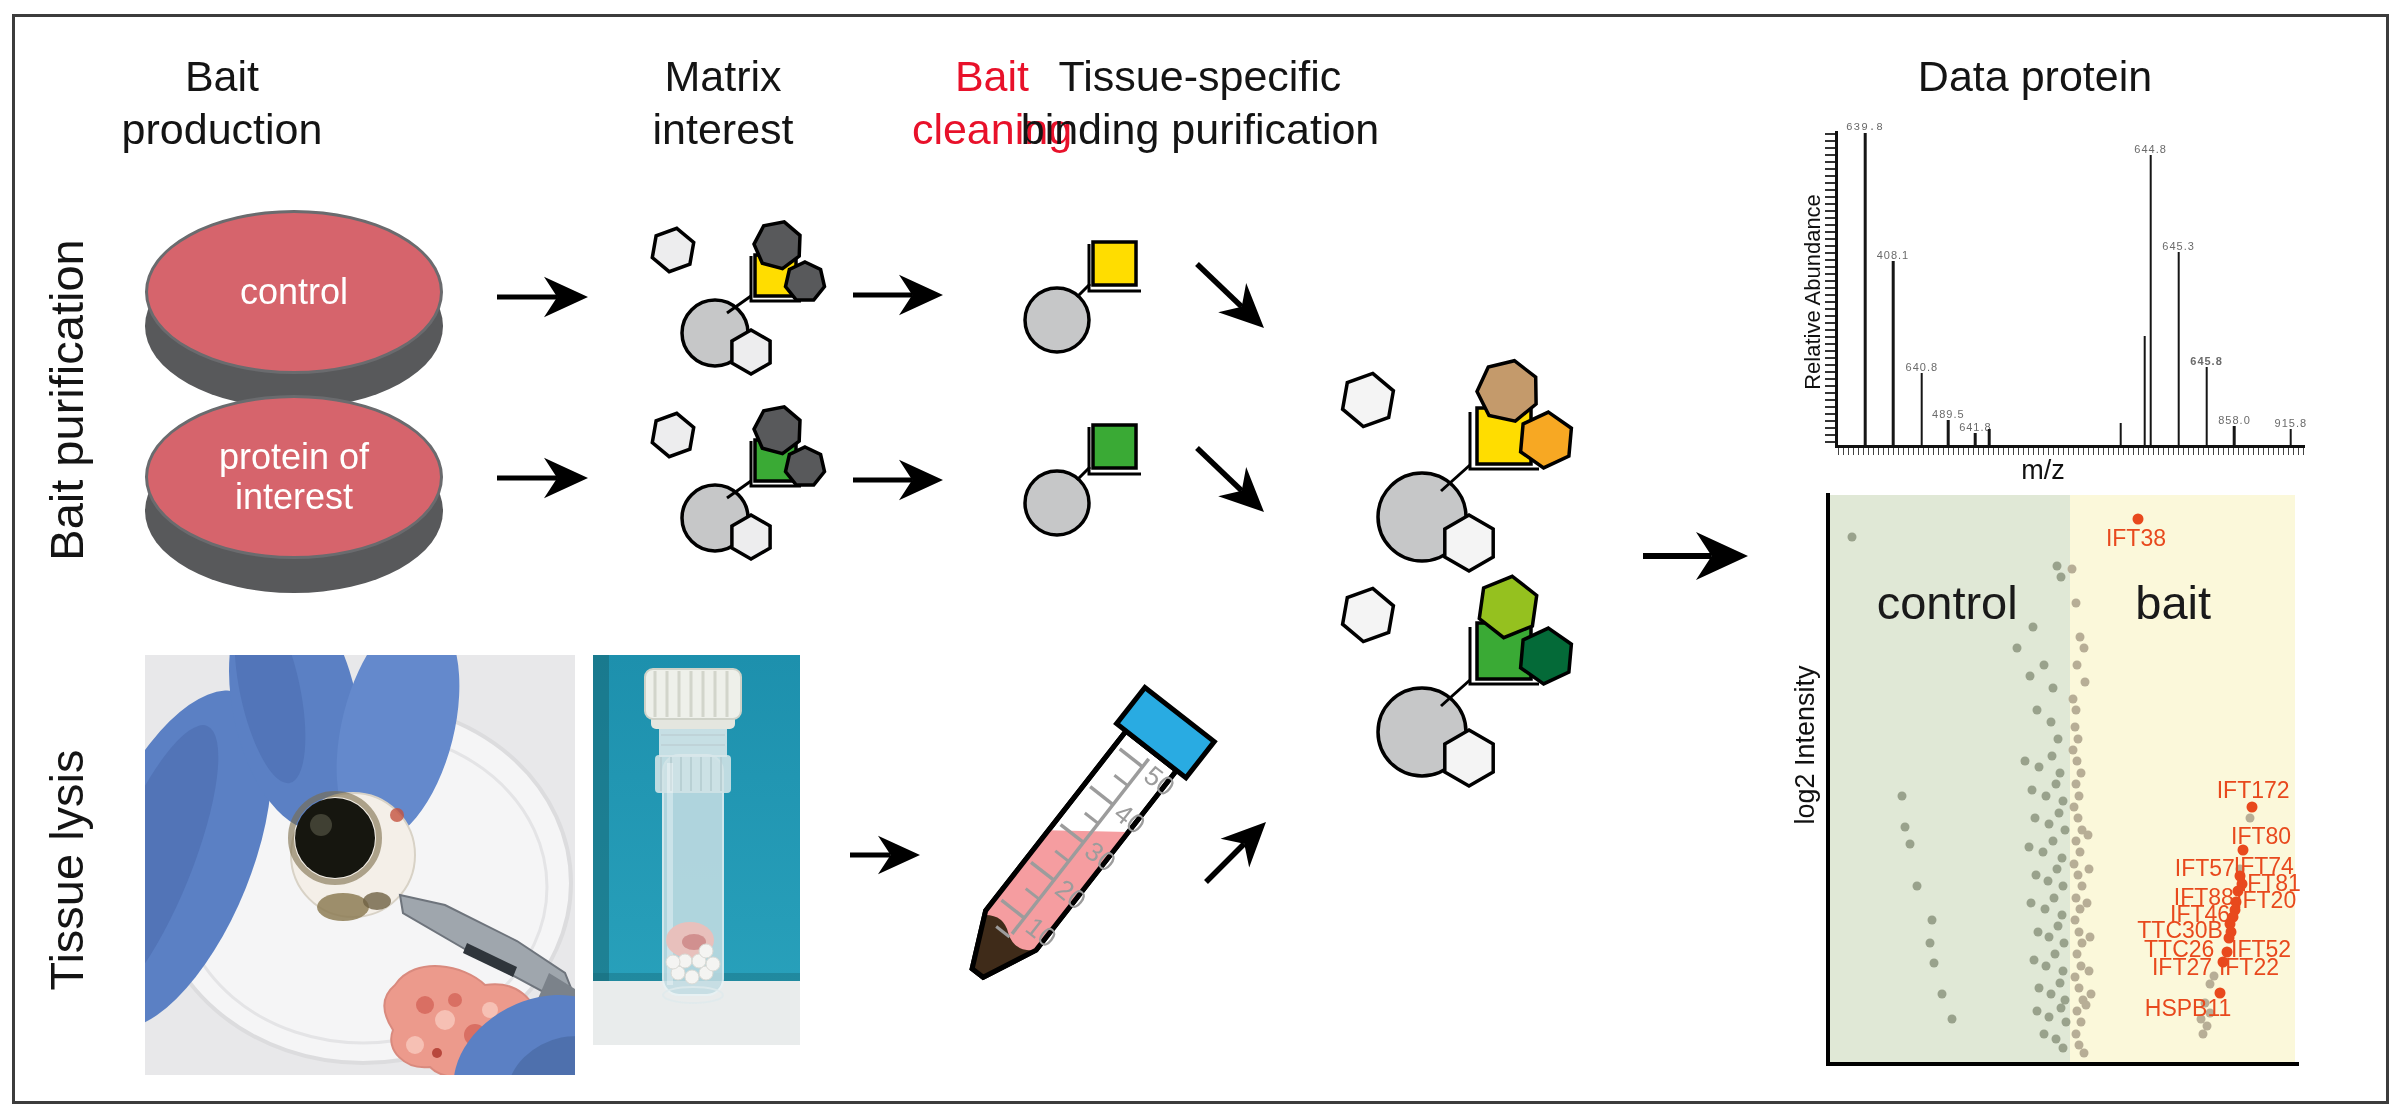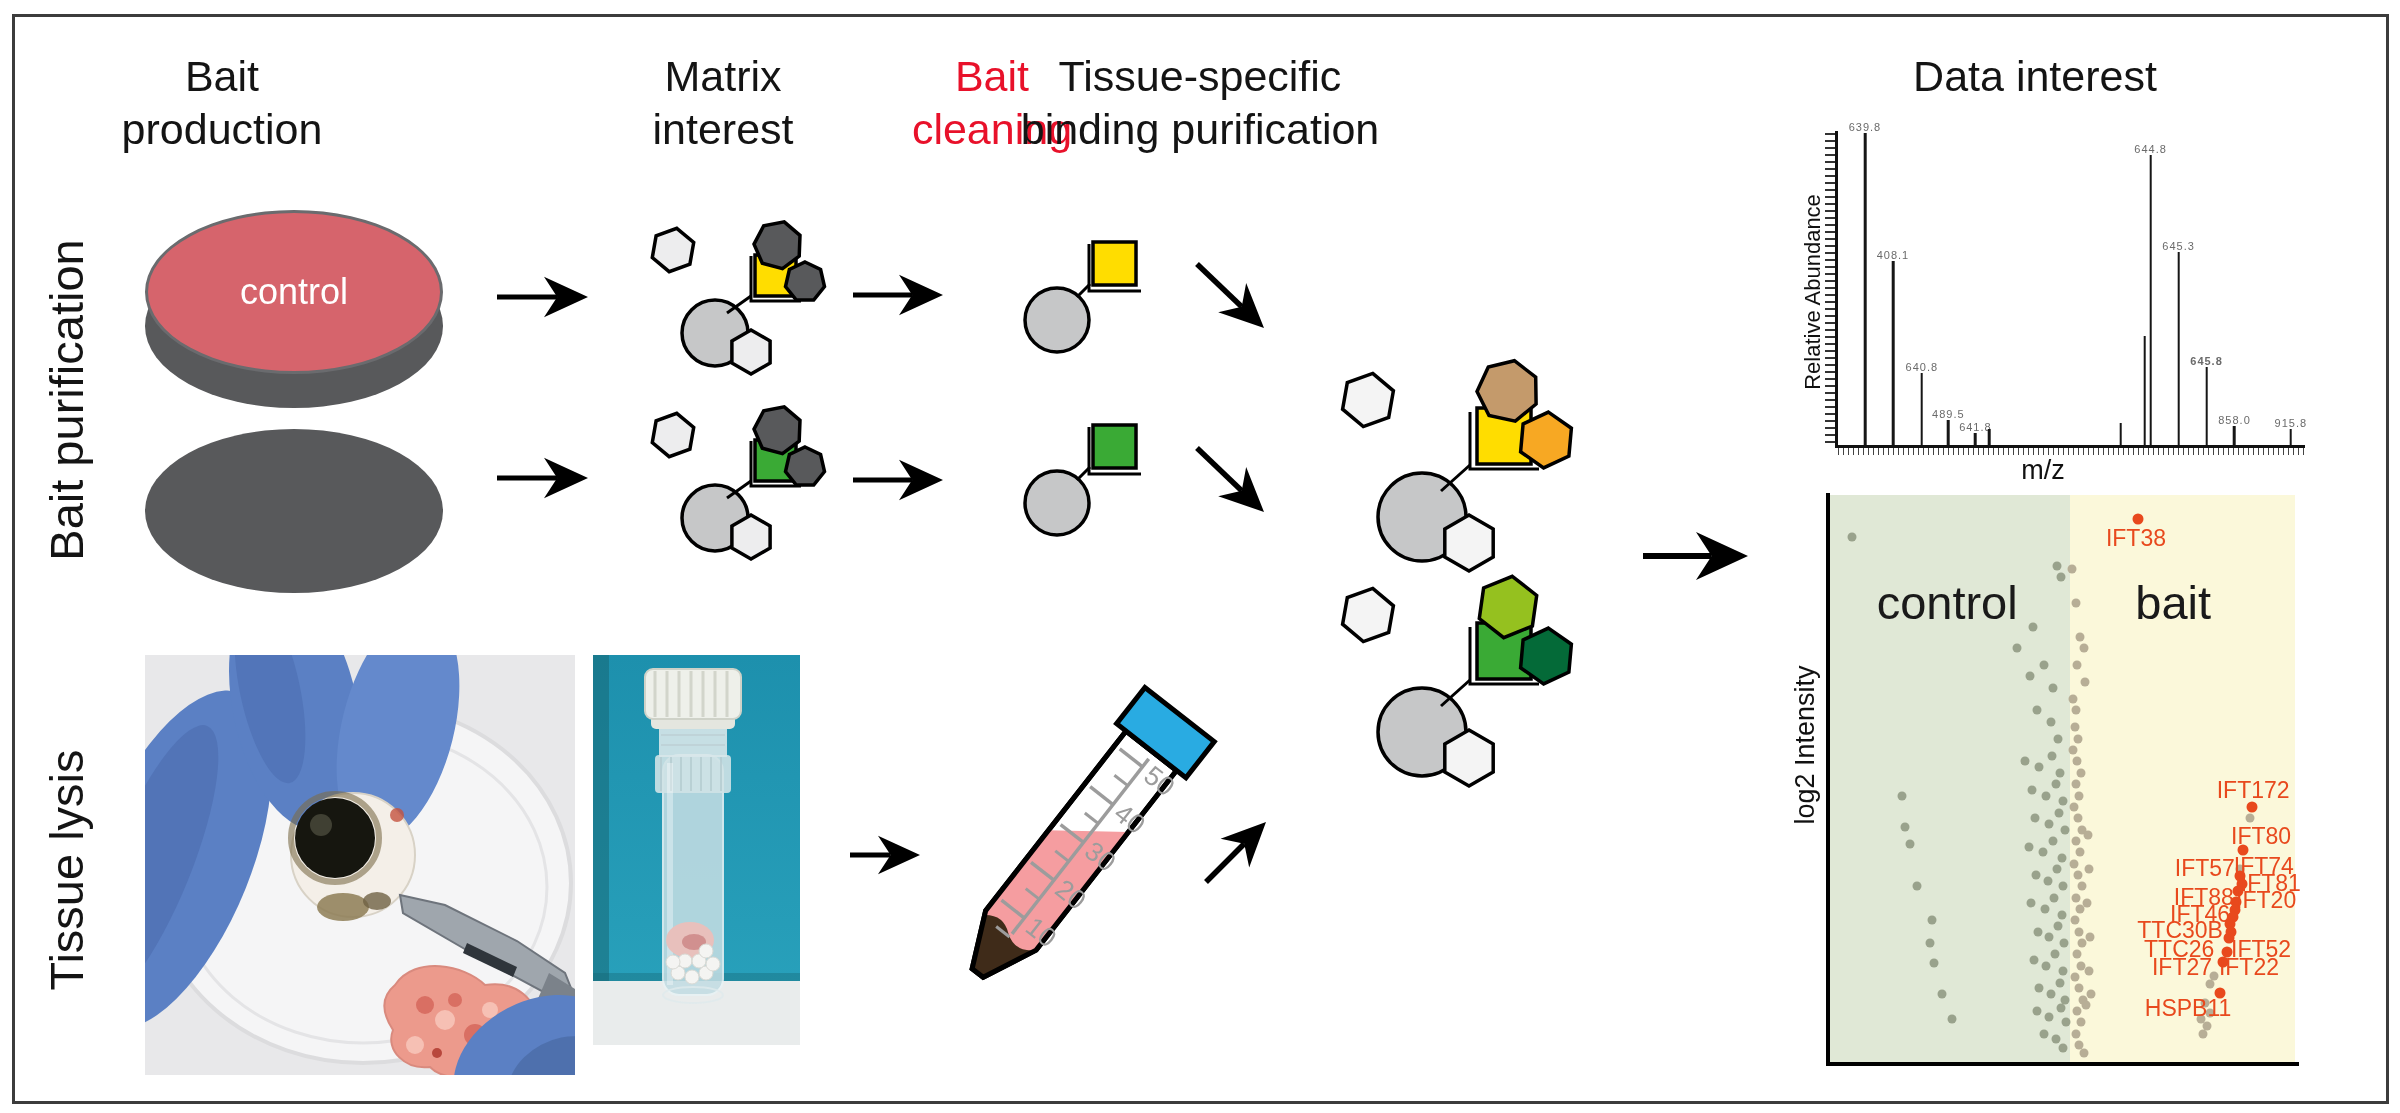--- a/index.html
+++ b/index.html
@@ -46,31 +46,33 @@
 <div class="frame"></div>
 
 <div class="hdr" style="left:222px">Bait
 production</div>
 <div class="hdr" style="left:723px">Matrix
 interest</div>
 <div class="hdr hdr-red" style="left:992px">Bait
 cleaning</div>
 <div class="hdr" style="left:1200px">Tissue-specific
 binding purification</div>
-<div class="hdr" style="left:2035px">Data interest</div>
+<div class="hdr" style="left:2035px">Data protein</div>
 
 <div class="side-label" style="left:66px;top:400px">Bait purification</div>
 <div class="side-label" style="left:66px;top:870px">Tissue lysis</div>
 
 <div class="dish" style="left:145px;top:210px">
   <div class="dish-side"></div>
   <div class="dish-top">control</div>
 </div>
 <div class="dish" style="left:145px;top:395px">
   <div class="dish-side"></div>
+  <div class="dish-top">protein of
+interest</div>
 </div>
 
 <svg class="overlay" width="2400" height="1113" id="vector-overlay">
 
   <g>
     <polygon class="hex-light" points="676.8,228.3 693.7,242.5 689.9,264.1 669.2,271.7 652.3,257.5 656.1,235.9"></polygon>
     <circle cx="715" cy="333" r="33" class="ball"></circle>
     <line x1="727" y1="313" x2="751" y2="296" class="ln"></line>
     <path d="M751,256 L751,301 L801,301" class="ln"></path>
     <rect x="755" y="255" width="41" height="41" class="sq" fill="#ffdd00"></rect>
@@ -263,21 +265,21 @@
     <ellipse cx="100" cy="340" rx="30" ry="8" fill="none" stroke="#dfeaec" stroke-width="2" opacity="0.8"></ellipse>
   </svg>
 </div>
 
 <div class="ms-yticks"></div>
 <div class="ms-yaxis"></div>
 <div class="ms-xaxis"></div>
 <div class="ms-xticks"></div>
 <div class="ms-plot" id="ms-plot">
     <div class="ms-peak" style="left: 6%; height: 100%;"></div>
-    <span class="ms-peak-label" style="left: 6%; top: 0%;">639.8</span>
+    <span class="ms-peak-label" style="left: 6%; top: 0%; font-family: Liberation Mono, monospace;">639.8</span>
     <div class="ms-peak" style="left: 12%; height: 59%;"></div>
     <span class="ms-peak-label" style="left: 12%; top: 41%;">408.1</span>
     <div class="ms-peak" style="left: 18.2%; height: 23%;"></div>
     <span class="ms-peak-label" style="left: 18.2%; top: 77%;">640.8</span>
     <div class="ms-peak" style="left: 23.9%; height: 8%;"></div>
     <span class="ms-peak-label" style="left: 23.9%; top: 92%;">489.5</span>
     <div class="ms-peak" style="left: 29.7%; height: 4%;"></div>
     <span class="ms-peak-label" style="left: 29.7%; top: 96%;">641.8</span>
     <div class="ms-peak" style="left: 32.7%; height: 5%;"></div>
     <div class="ms-peak" style="left: 60.9%; height: 7%;"></div>

